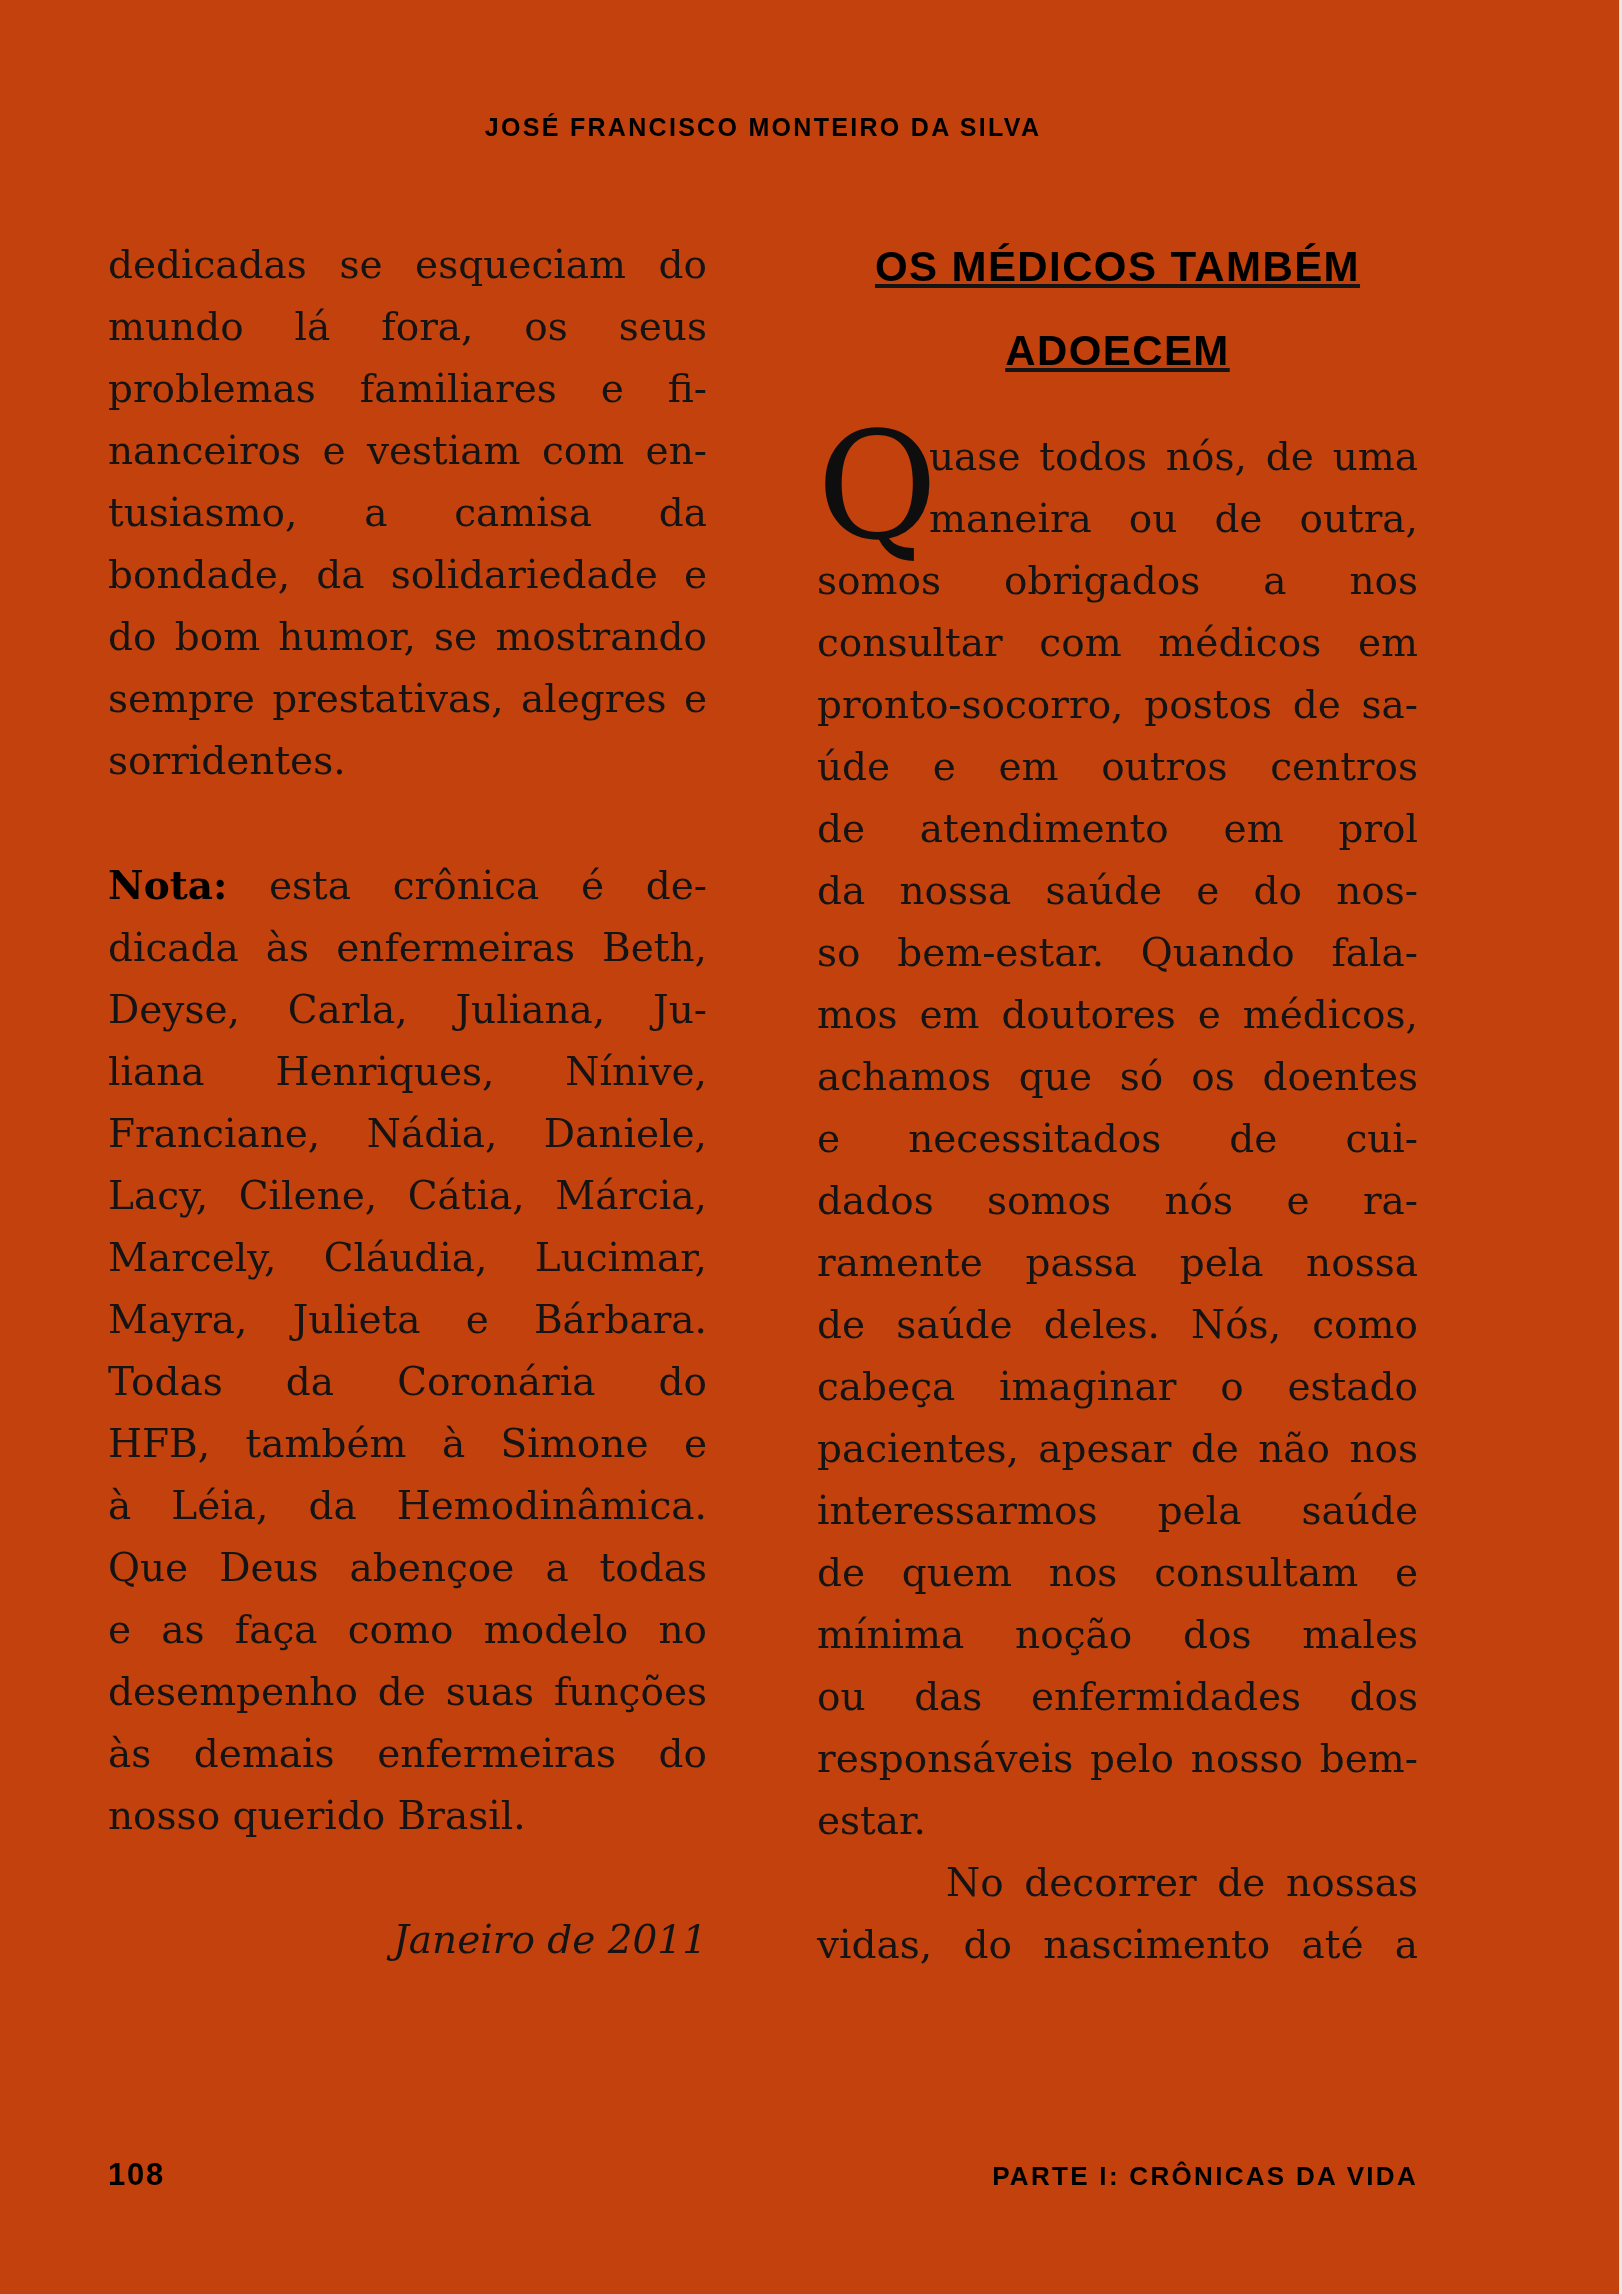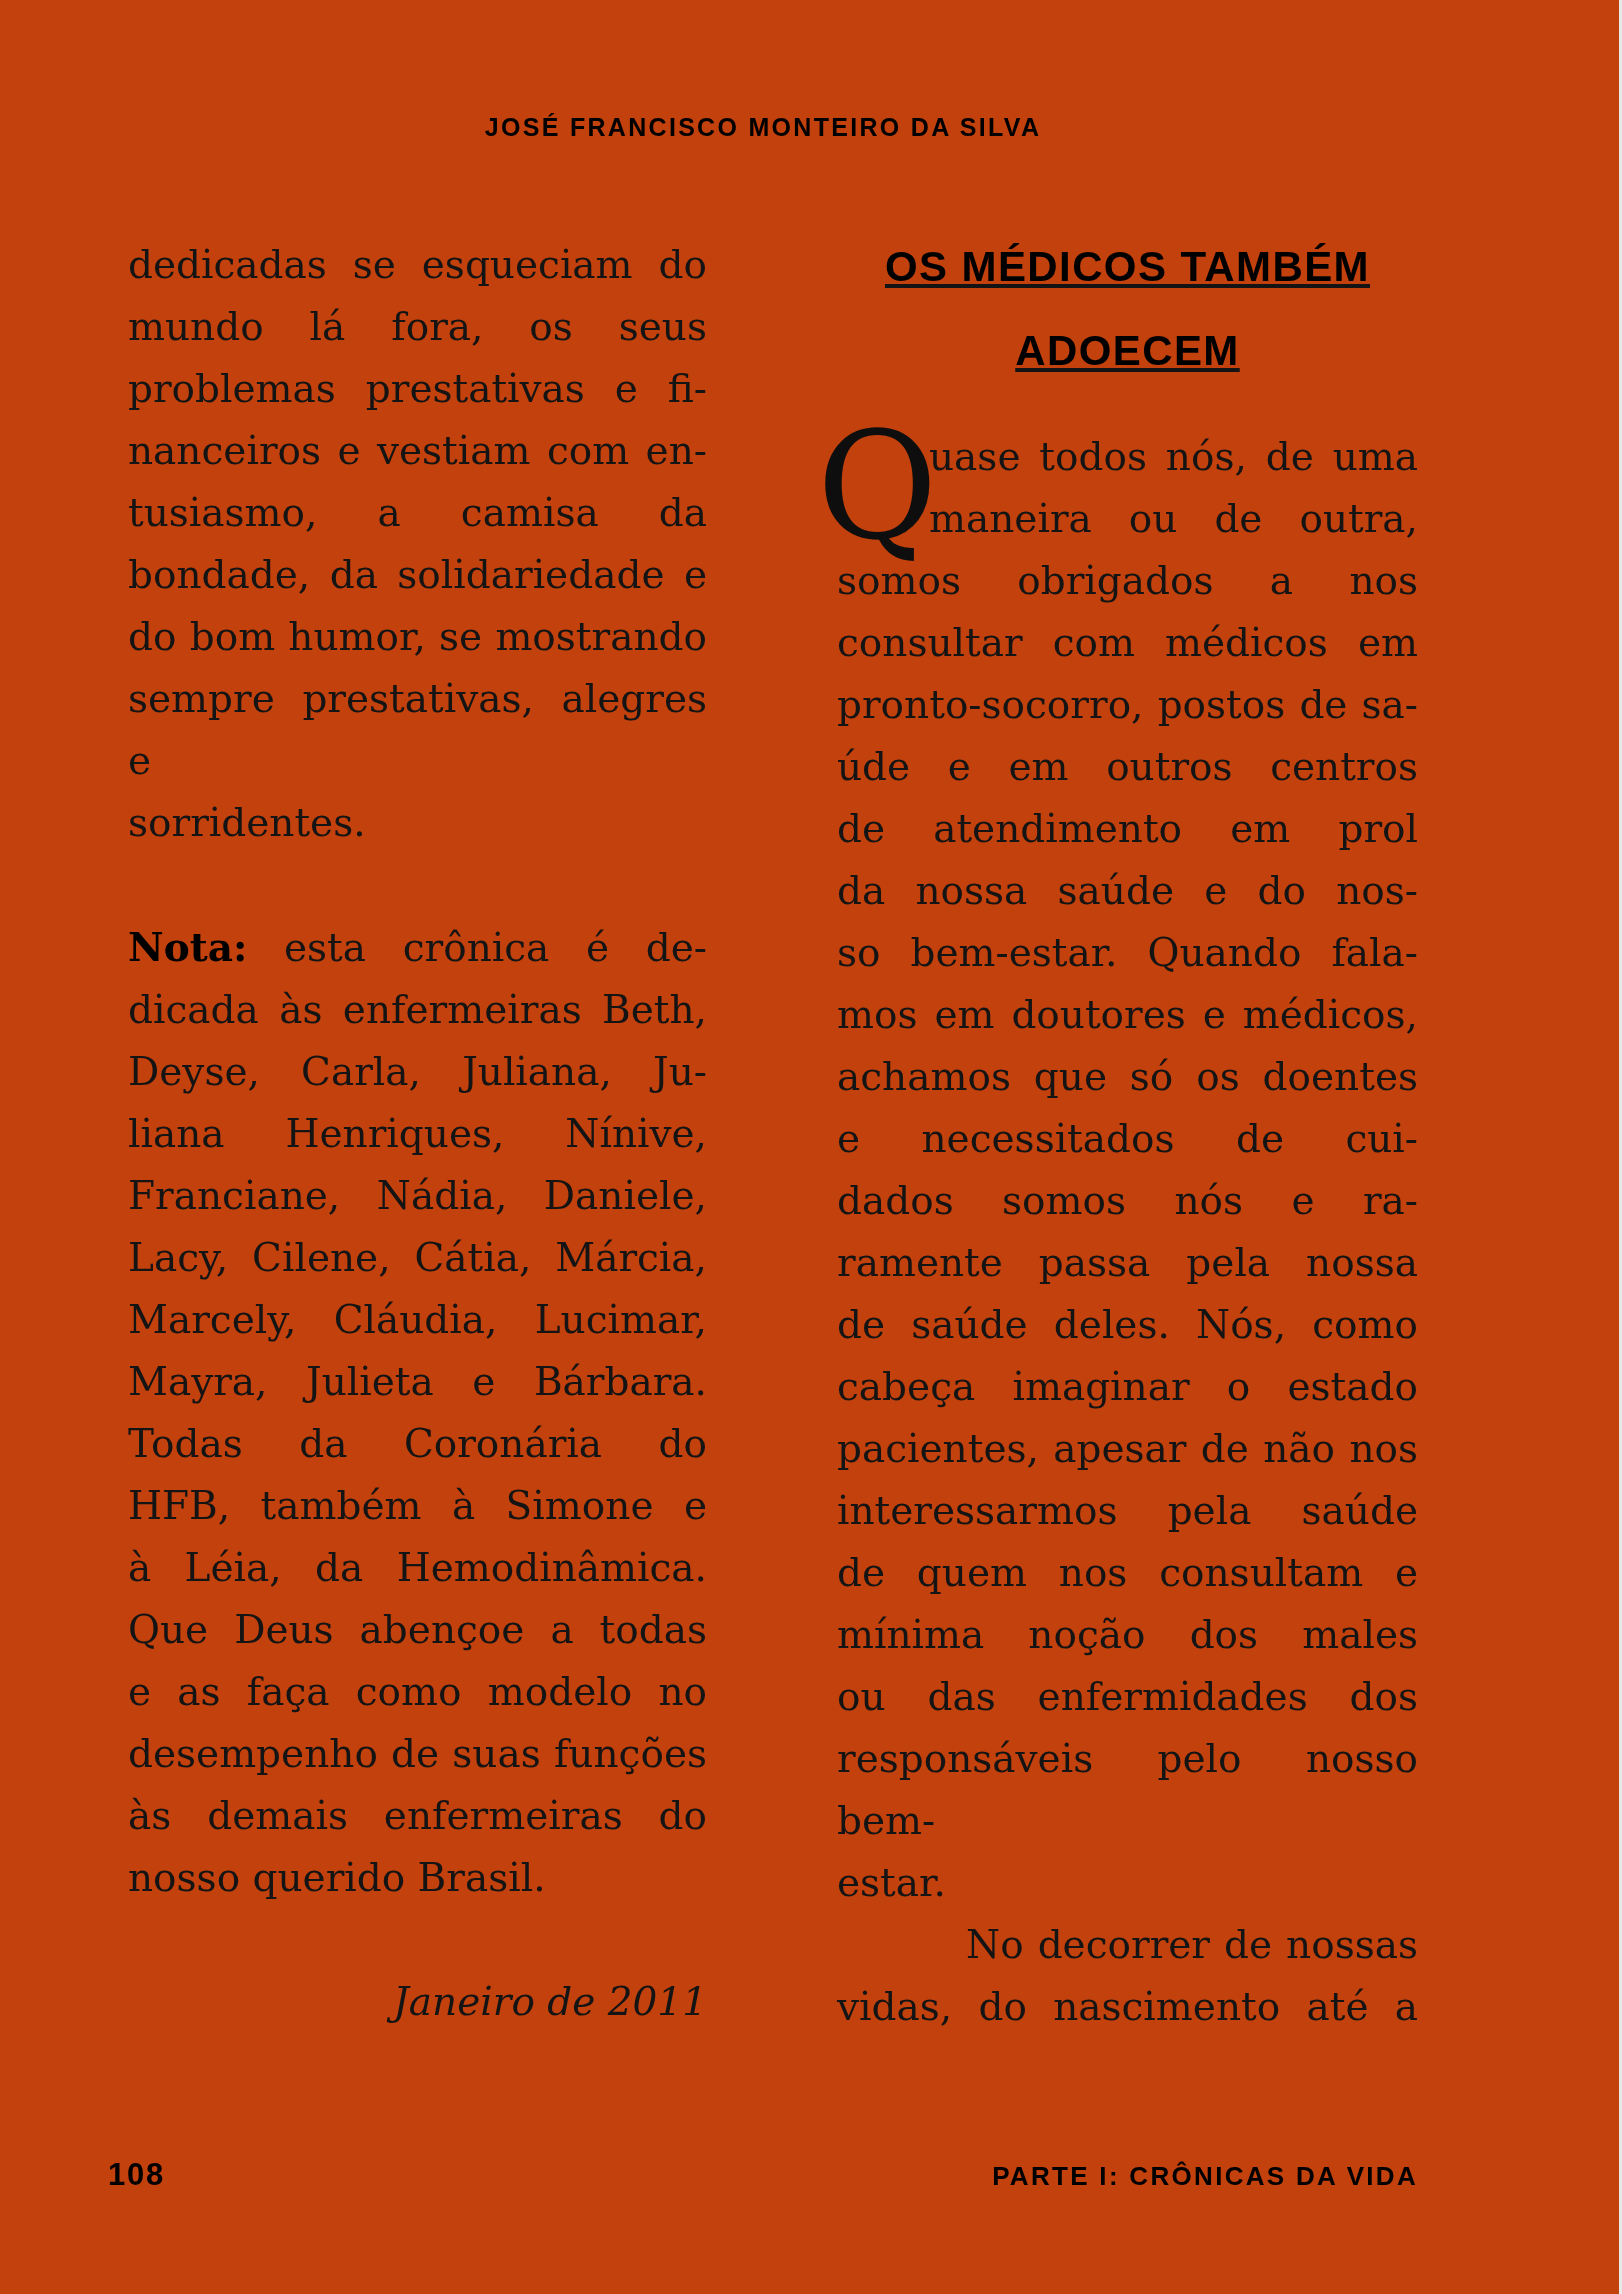--- a/index.html
+++ b/index.html
@@ -21,21 +21,21 @@
   }
   .columns {
     position:absolute; top:225px; left:108px; width:1310px;
     display:flex;
   }
   .col-left  { width:599px; margin-right:110px; }
   .col-right { width:601px; }
 
   .line {
     font-size:39px; line-height:62px;
-    text-align:justify; text-align-last:justify;margin-left:20px;
+    text-align:justify; text-align-last:justify;
   }
   .para.ends .line:last-child { text-align-last:left; }
 
   .lc-para1 { margin-top:9.2px; }
   .note-para { margin-top:62px; }
   .note-label { font-weight:700; color:#000; }
   .date-line {
     margin-top:62px;
     font-style:italic; font-size:39px; line-height:62px;
     text-align:right;
@@ -73,21 +73,21 @@
   <div class="running-head">JOSÉ FRANCISCO MONTEIRO DA SILVA</div>
 
   <div class="columns">
 
     <div class="col-left">
 
       <div class="para ends lc-para1">
         <div class="lines">
             <div class="line">dedicadas se esqueciam do</div>
             <div class="line">mundo lá fora, os seus</div>
-            <div class="line">problemas prestativas e fi-</div>
+            <div class="line">problemas familiares e fi-</div>
             <div class="line">nanceiros e vestiam com en-</div>
             <div class="line">tusiasmo, a camisa da</div>
             <div class="line">bondade, da solidariedade e</div>
             <div class="line">do bom humor, se mostrando</div>
             <div class="line">sempre prestativas, alegres e</div>
             <div class="line">sorridentes.</div>
           </div>
       </div>
 
       <div class="para ends note-para">

